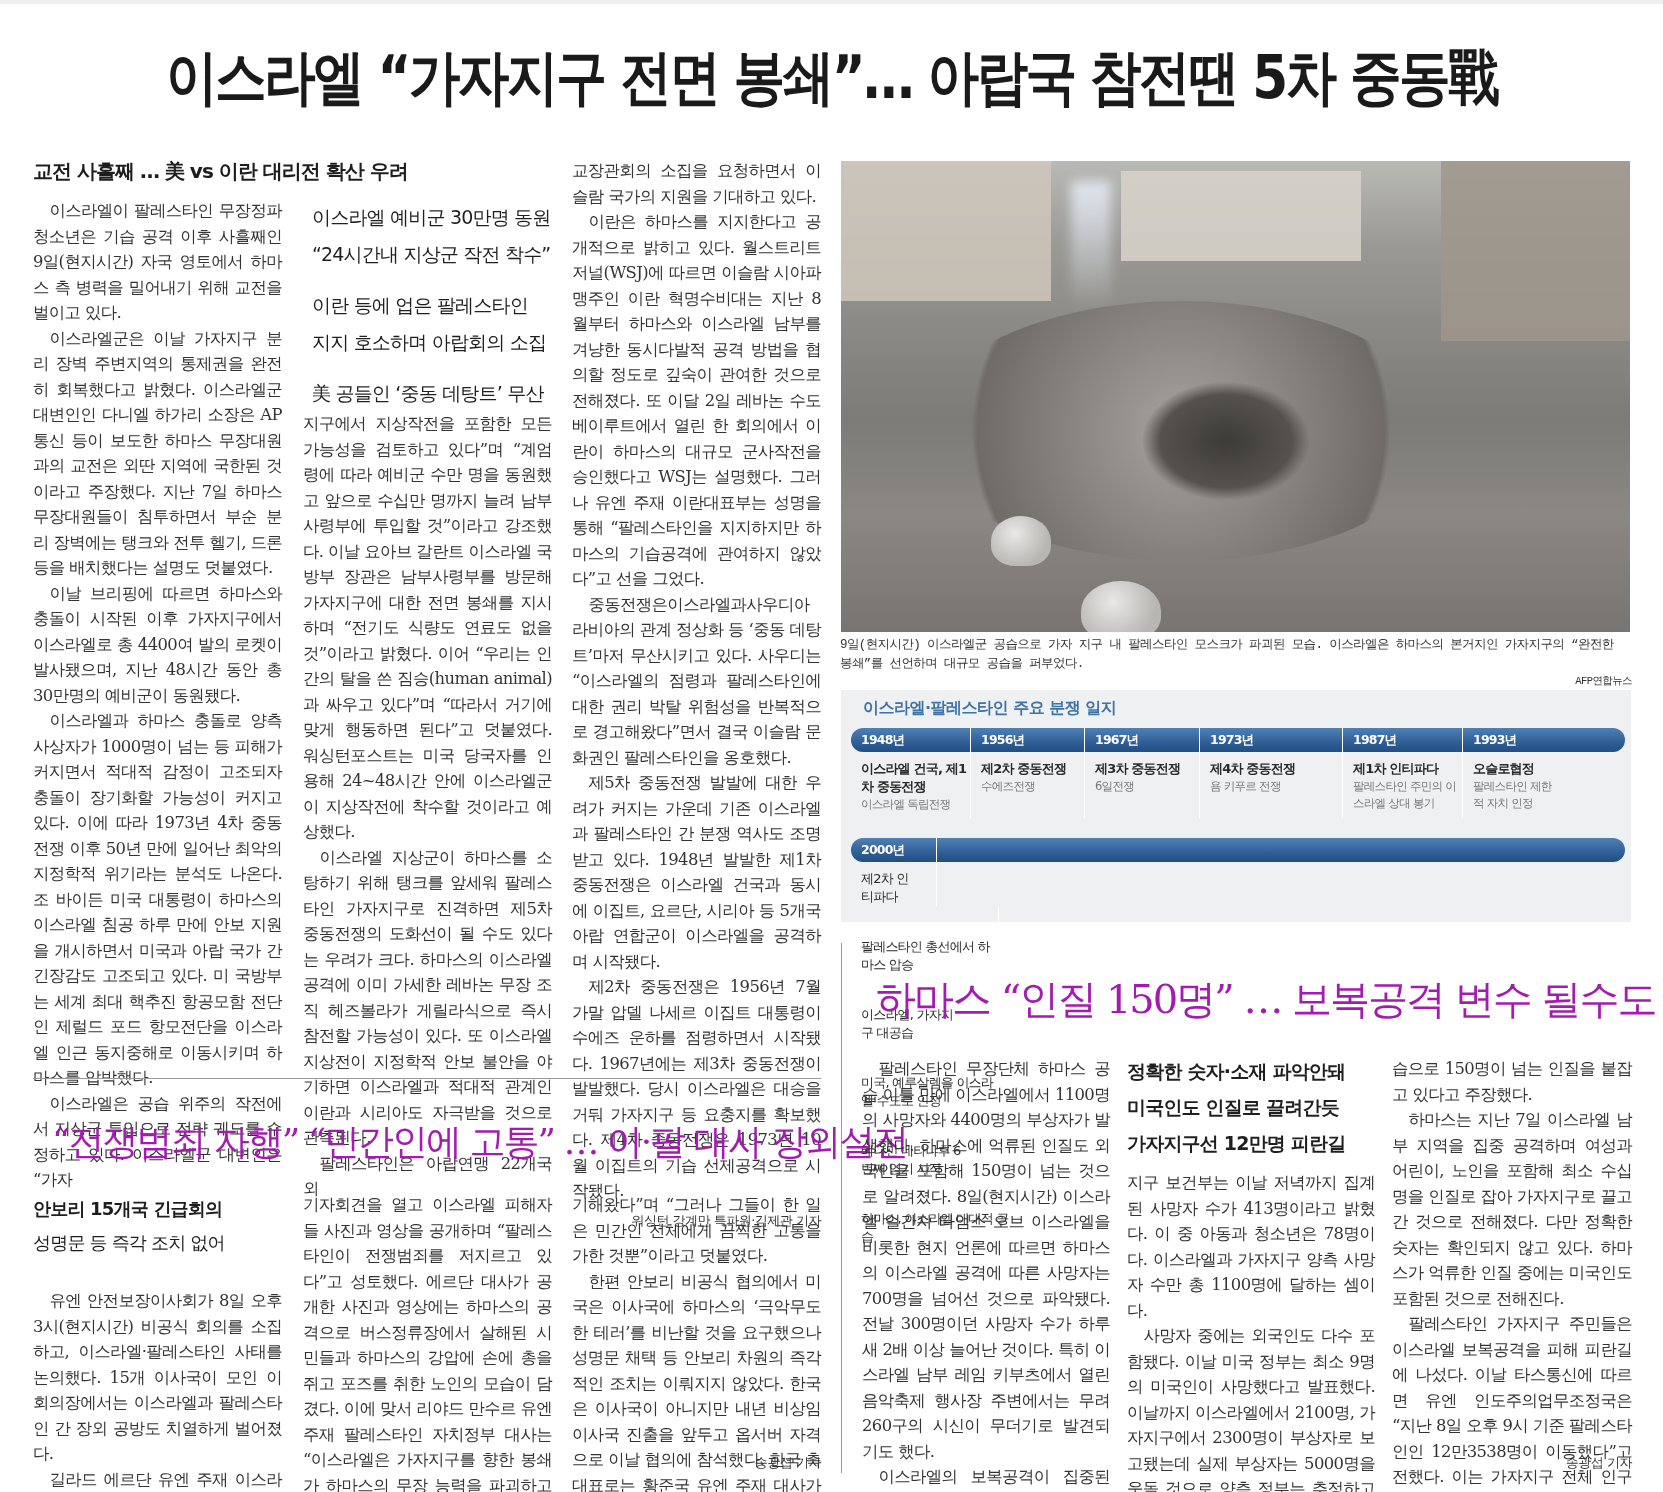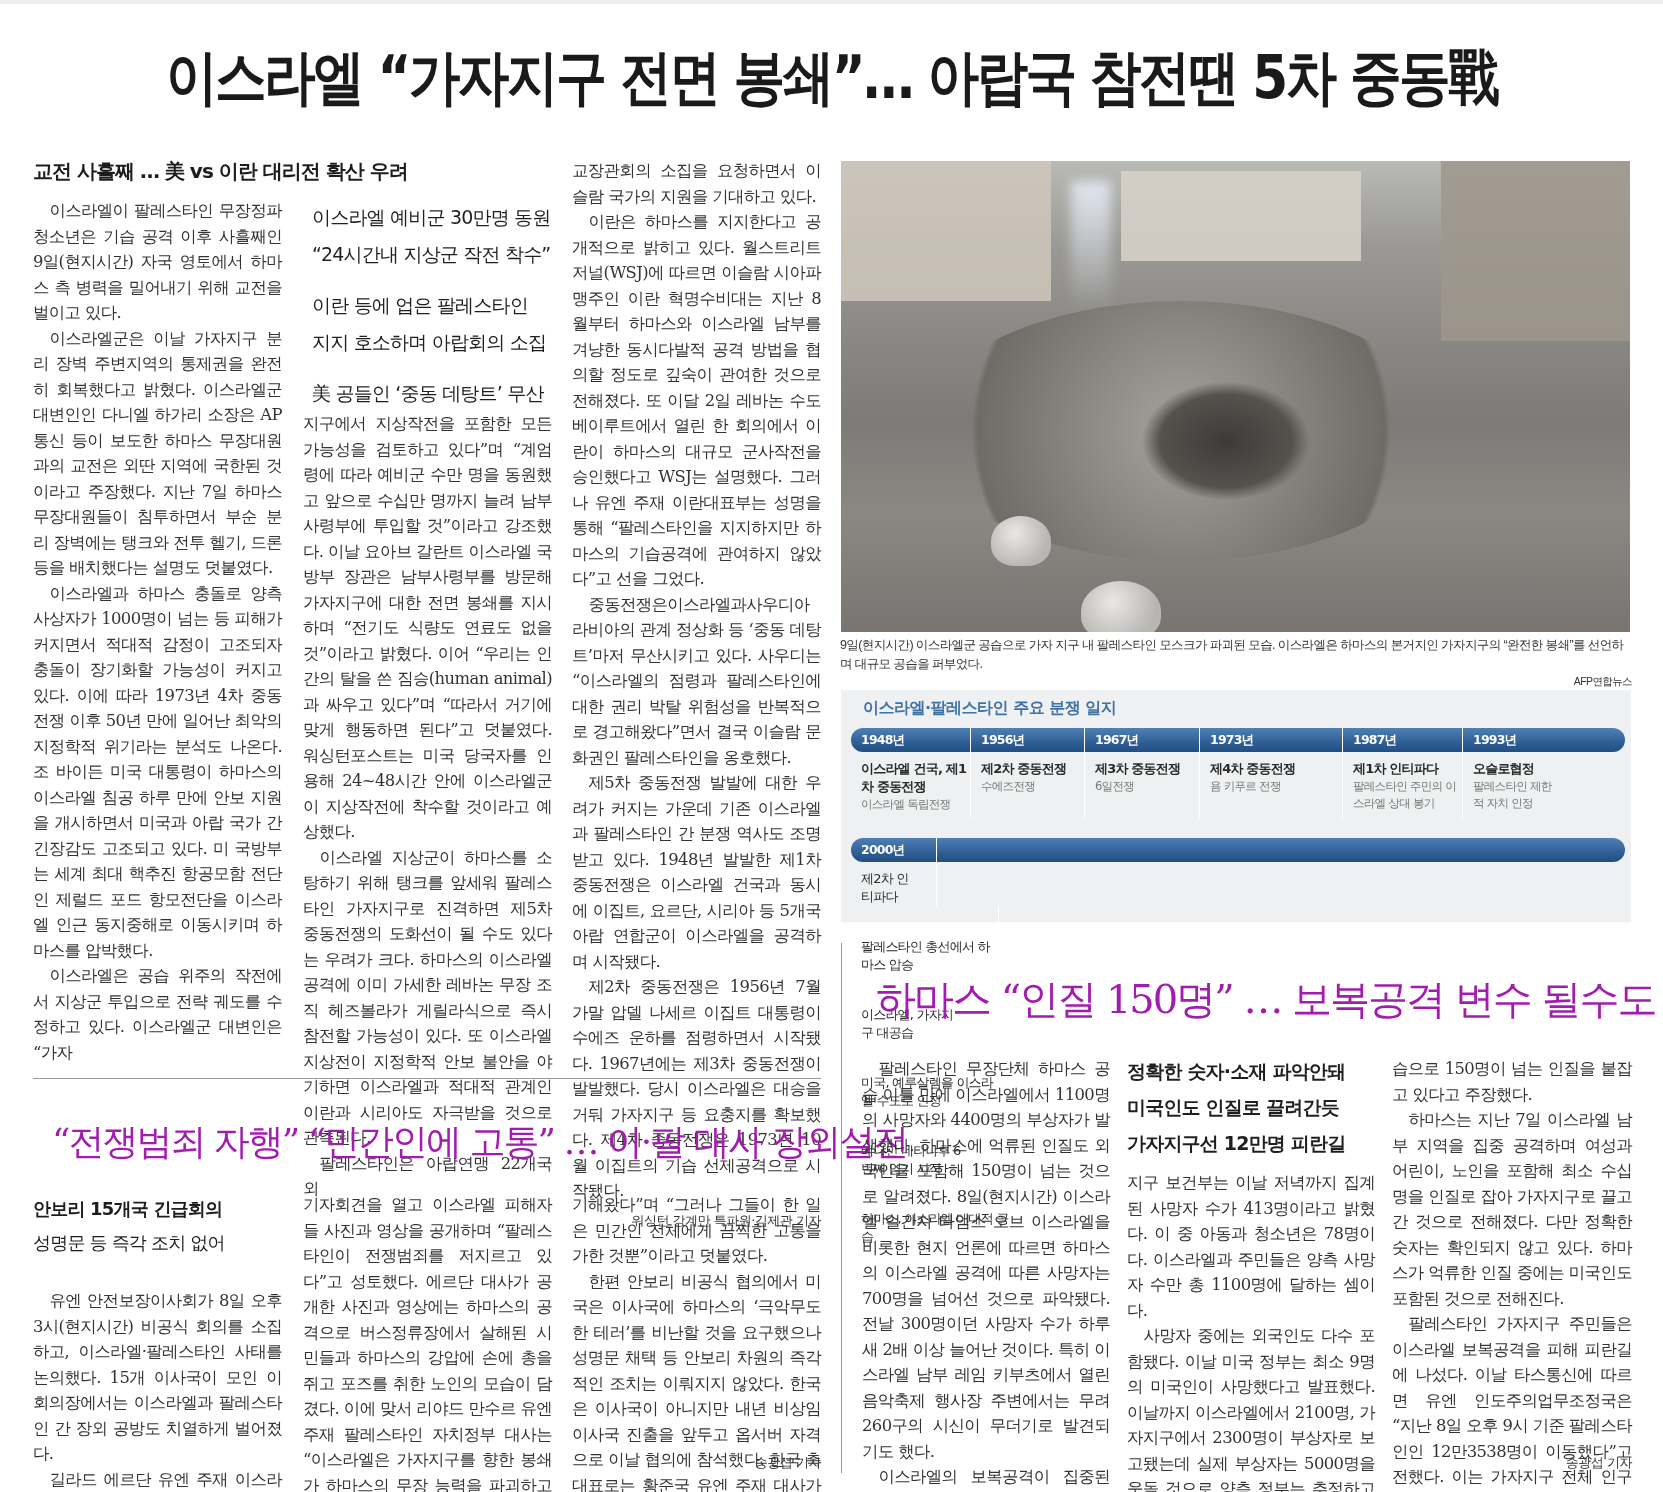--- a/index.html
+++ b/index.html
@@ -15,21 +15,21 @@
   .col p.noindent { text-indent: 0; }
   .deck { position: absolute; font-family: "DejaVu Sans", "Liberation Sans", sans-serif; font-size: 19px; line-height: 37px; color: #1f1f1f; letter-spacing: -0.8px; }
   .byline { text-align: right; font-family: "DejaVu Sans", "Liberation Sans", sans-serif; font-size: 13px; letter-spacing: -0.5px; color: #333; }
   .photo { position: absolute; left: 841px; top: 161px; width: 789px; height: 471px; overflow: hidden;
     background: linear-gradient(180deg, #b9b9b6 0%, #9a9995 18%, #8c8a86 35%, #7d7b77 55%, #8b8884 75%, #777471 100%); }
   .photo .bldg { position: absolute; background: #c8c2b8; opacity: 0.85; }
   .photo .rubble { position: absolute; border-radius: 50%; background: radial-gradient(circle, #a6a39f 0%, #6f6c68 70%, transparent 72%); }
   .photo .smoke { position: absolute; left: 230px; top: 20px; width: 40px; height: 130px; background: linear-gradient(180deg, rgba(230,235,245,0.9), rgba(220,225,235,0)); filter: blur(6px); }
   .photo .dome { position: absolute; border-radius: 50% 50% 40% 40%; background: radial-gradient(circle at 40% 35%, #e9e8e6, #b8b6b3 70%); }
   .photo .crater { position: absolute; border-radius: 45%; background: radial-gradient(ellipse, #3d3b38 0%, #55524e 55%, transparent 70%); }
-  .caption { position: absolute; left: 840px; top: 636px; width: 792px; font-family: Liberation Sans, sans-serif; font-size: 12.5px; line-height: 19px; color: #333; letter-spacing: -0.6px; }
+  .caption { position: absolute; left: 840px; top: 636px; width: 792px; font-family: Liberation Mono, monospace; font-size: 12.5px; line-height: 19px; color: #333; letter-spacing: -0.6px; }
   .caption .credit { display: block; text-align: right; font-size: 10.5px; margin-top: -2px; }
   .timeline { position: absolute; left: 841px; top: 690px; width: 790px; height: 232px; background: #eef0f1; }
   .timeline .t-title { position: absolute; left: 22px; top: 8px; font-family: "DejaVu Sans", "Liberation Sans", sans-serif; font-weight: bold; font-size: 16px; color: #3f73a8; letter-spacing: -0.5px; }
   .t-bar { position: absolute; left: 10px; height: 24px; width: 774px; background: linear-gradient(180deg, #4f80b5 0%, #2f5f96 60%, #234e80 100%); border-radius: 12px 12px 12px 12px; }
   .t-row { position: absolute; left: 10px; width: 774px; display: flex; }
   .t-cell { position: relative; padding-left: 10px; font-family: "DejaVu Sans", "Liberation Sans", sans-serif; border-right: 1px solid #fff; }
   .t-cell:last-child { border-right: none; }
   .t-year { position: absolute; left: 10px; font-family: "DejaVu Sans", "Liberation Sans", sans-serif; font-size: 12.5px; color: #fff; letter-spacing: -0.8px; font-weight: bold; }
   .t-event { font-size: 13px; font-weight: bold; color: #2a2a2a; line-height: 18px; letter-spacing: -0.8px; }
   .t-desc { font-size: 11.5px; color: #777; line-height: 17px; letter-spacing: -0.7px; }
@@ -42,20 +42,21 @@
 
 <div class="topbar"></div>
 
 <h1 class="main-headline">이스라엘 “가자지구 전면 봉쇄”… 아랍국 참전땐 5차 중동戰</h1>
 
 <div class="sub-head" style="left:33px; top:158px; font-size:20px; letter-spacing:-1px;">교전 사흘째 … 美 vs 이란 대리전 확산 우려</div>
 
 <div class="col" style="left:33px; top:198px; width:249px;">
   <p>이스라엘이 팔레스타인 무장정파 청소년은 기습 공격 이후 사흘째인 9일(현지시간) 자국 영토에서 하마스 측 병력을 밀어내기 위해 교전을 벌이고 있다.</p>
   <p>이스라엘군은 이날 가자지구 분리 장벽 주변지역의 통제권을 완전히 회복했다고 밝혔다. 이스라엘군 대변인인 다니엘 하가리 소장은 AP통신 등이 보도한 하마스 무장대원과의 교전은 외딴 지역에 국한된 것이라고 주장했다. 지난 7일 하마스 무장대원들이 침투하면서 부순 분리 장벽에는 탱크와 전투 헬기, 드론 등을 배치했다는 설명도 덧붙였다.</p>
+  <p>이날 브리핑에 따르면 하마스와 충돌이 시작된 이후 가자지구에서 이스라엘로 총 4400여 발의 로켓이 발사됐으며, 지난 48시간 동안 총 30만명의 예비군이 동원됐다.</p>
   <p>이스라엘과 하마스 충돌로 양측 사상자가 1000명이 넘는 등 피해가 커지면서 적대적 감정이 고조되자 충돌이 장기화할 가능성이 커지고 있다. 이에 따라 1973년 4차 중동전쟁 이후 50년 만에 일어난 최악의 지정학적 위기라는 분석도 나온다. 조 바이든 미국 대통령이 하마스의 이스라엘 침공 하루 만에 안보 지원을 개시하면서 미국과 아랍 국가 간 긴장감도 고조되고 있다. 미 국방부는 세계 최대 핵추진 항공모함 전단인 제럴드 포드 항모전단을 이스라엘 인근 동지중해로 이동시키며 하마스를 압박했다.</p>
   <p>이스라엘은 공습 위주의 작전에서 지상군 투입으로 전략 궤도를 수정하고 있다. 이스라엘군 대변인은 “가자</p>
 </div>
 
 <div class="deck" style="left:312px; top:199px; width:250px;">
   <div>이스라엘 예비군 30만명 동원</div>
   <div>“24시간내 지상군 작전 착수”</div>
   <div style="height:14px"></div>
   <div>이란 등에 업은 팔레스타인</div>
   <div>지지 호소하며 아랍회의 소집</div>
@@ -204,21 +205,21 @@
   <p>이스라엘의 보복공격이 집중된 팔레스타인 가자지구에서도 사망자가 400명이 넘는 것으로 알려졌다. 가자</p>
 </div>
 
 <div class="deck" style="left:1127px; top:1053px; width:250px; font-weight:bold; line-height:36px;">
   <div>정확한 숫자·소재 파악안돼</div>
   <div>미국인도 인질로 끌려간듯</div>
   <div>가자지구선 12만명 피란길</div>
 </div>
 
 <div class="col" style="left:1127px; top:1170px; width:248px;">
-  <p class="noindent">지구 보건부는 이날 저녁까지 집계된 사망자 수가 413명이라고 밝혔다. 이 중 아동과 청소년은 78명이다. 이스라엘과 주민들은 양측 사망자 수만 총 1100명에 달하는 셈이다.</p>
+  <p class="noindent">지구 보건부는 이날 저녁까지 집계된 사망자 수가 413명이라고 밝혔다. 이 중 아동과 청소년은 78명이다. 이스라엘과 가자지구 양측 사망자 수만 총 1100명에 달하는 셈이다.</p>
   <p>사망자 중에는 외국인도 다수 포함됐다. 이날 미국 정부는 최소 9명의 미국인이 사망했다고 발표했다. 이날까지 이스라엘에서 2100명, 가자지구에서 2300명이 부상자로 보고됐는데 실제 부상자는 5000명을 웃돌 것으로 양측 정부는 추정하고 있다.</p>
 
 </div>
 
 <div class="col" style="left:1392px; top:1056px; width:240px;">
   <p class="noindent">습으로 150명이 넘는 인질을 붙잡고 있다고 주장했다.</p>
   <p>하마스는 지난 7일 이스라엘 남부 지역을 집중 공격하며 여성과 어린이, 노인을 포함해 최소 수십 명을 인질로 잡아 가자지구로 끌고 간 것으로 전해졌다. 다만 정확한 숫자는 확인되지 않고 있다. 하마스가 억류한 인질 중에는 미국인도 포함된 것으로 전해진다.</p>
   <p>팔레스타인 가자지구 주민들은 이스라엘 보복공격을 피해 피란길에 나섰다. 이날 타스통신에 따르면 유엔 인도주의업무조정국은 “지난 8일 오후 9시 기준 팔레스타인인 12만3538명이 이동했다”고 전했다. 이는 가자지구 전체 인구(230만명)에서 약 5%를 차지하는 규모다.</p>
 </div>
 <div class="byline" style="position:absolute; left:1510px; top:1454px; width:122px;">송광섭 기자</div>

